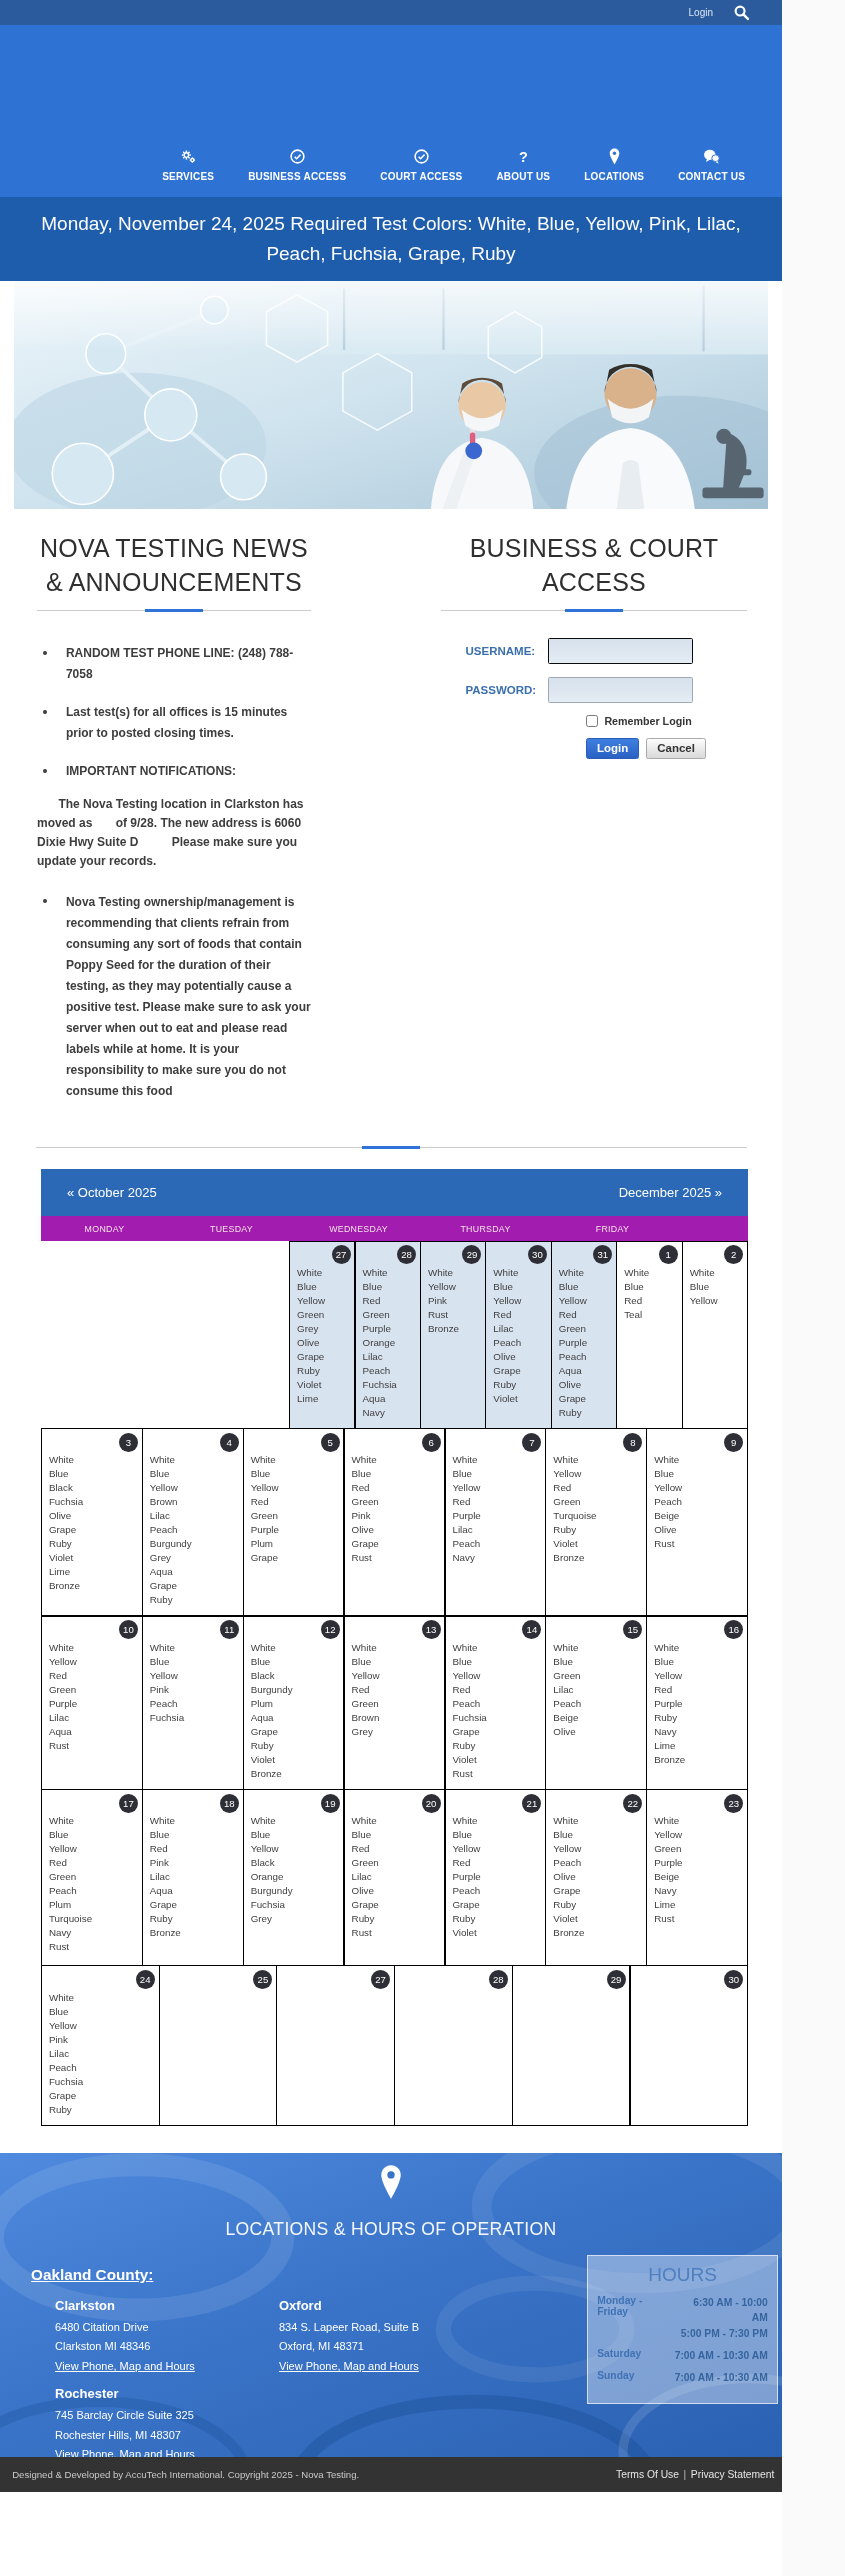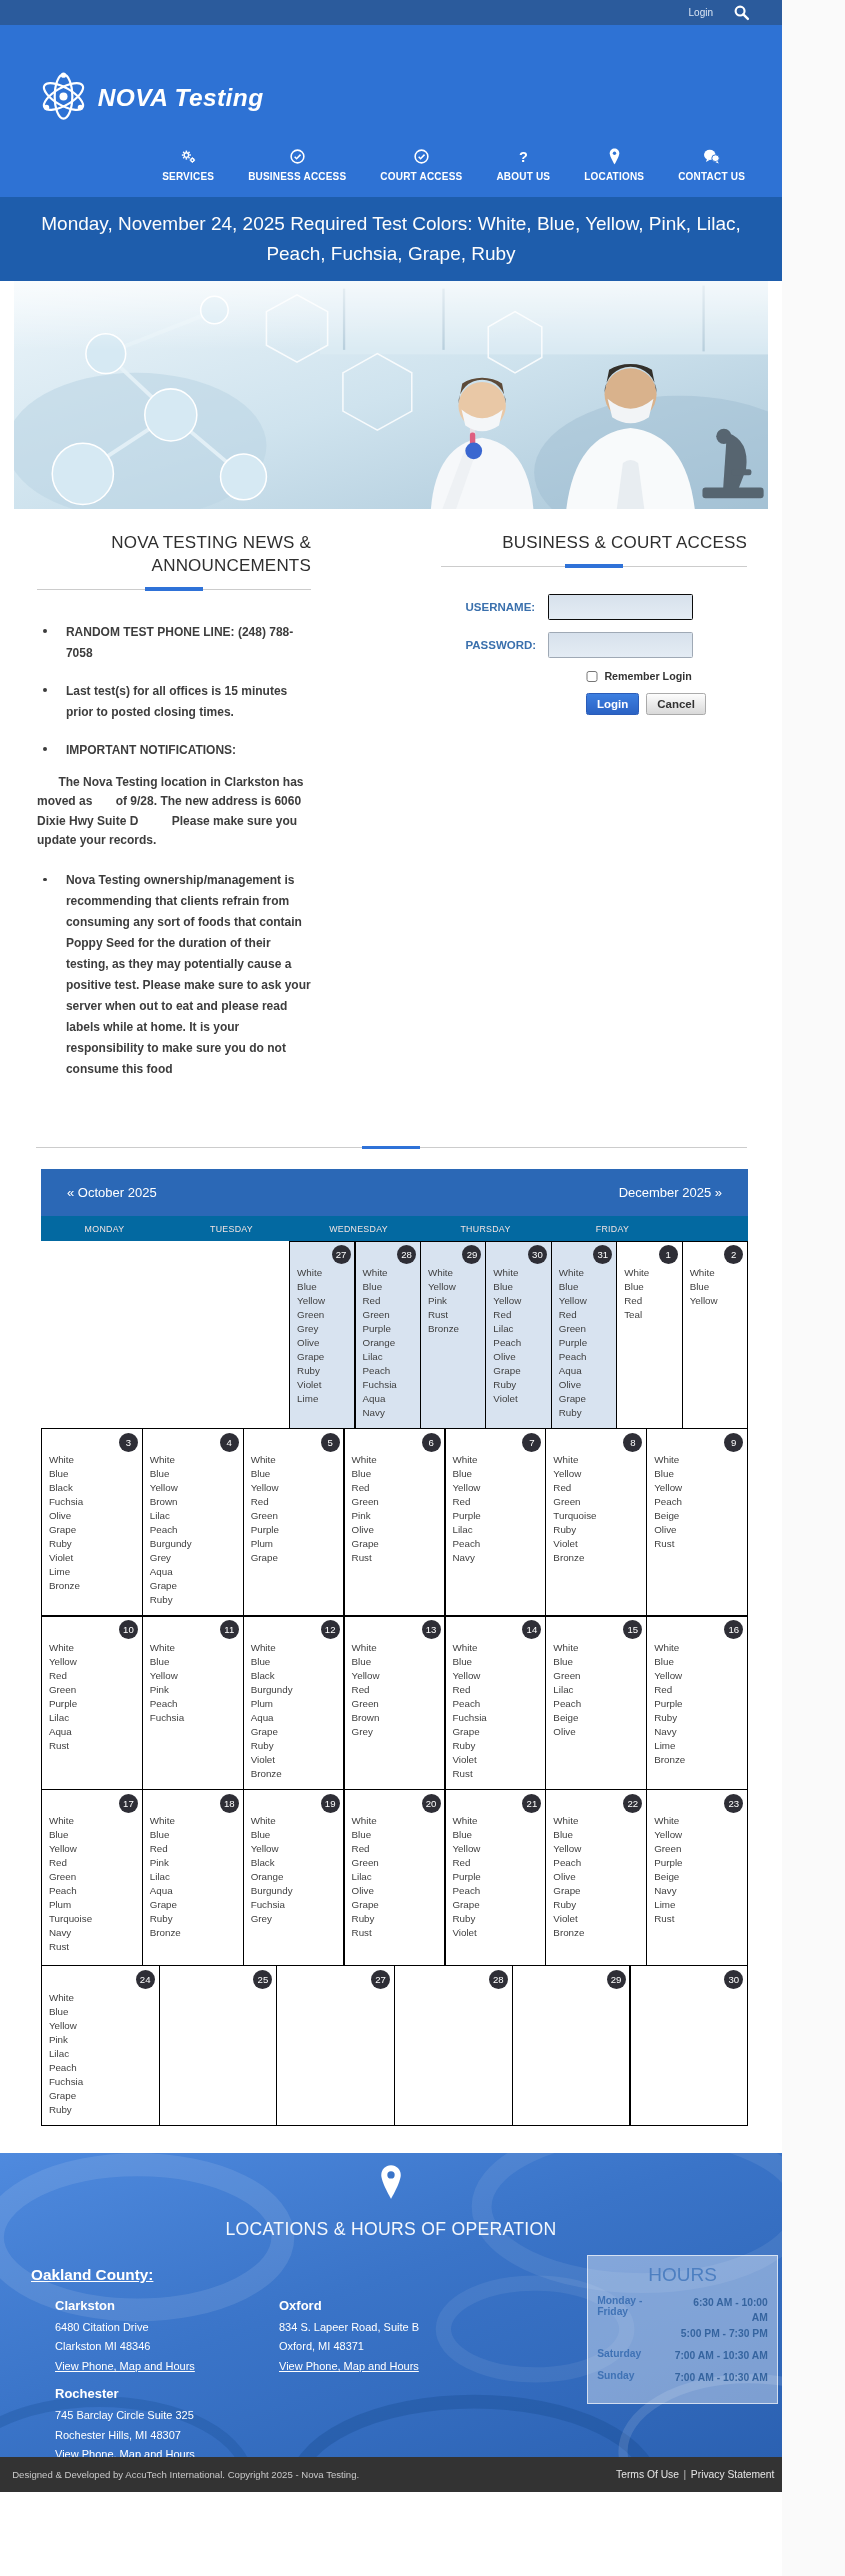--- a/index.html
+++ b/index.html
@@ -25,21 +25,21 @@
   
   .banner { height:84px; background:#1e5dac; color:#fdfdfd; display:flex; align-items:center; justify-content:center; text-align:center; }
   .banner-text { font-size:19px; line-height:1.6; max-width:711px; }
 
   
   .hero { height:228px; margin:0 13.8px; overflow:hidden; }
   .hero svg { display:block; }
 
   
   .band { height:609px; position:relative; background:#fff; }
-  .section-title { font-size:17px; color:#2f2f2f; text-align:right; line-height:1.35; letter-spacing:0.2px; font-weight:400; }
+  .section-title { font-size:25px; color:#2f2f2f; text-align:center; line-height:1.35; letter-spacing:0.2px; font-weight:400; }
   .divider { position:relative; height:3.8px; margin-top:9.2px; }
   .divider .line { position:absolute; left:0; right:0; top:1.5px; height:0.8px; background:#cccccc; }
   .divider .accent { position:absolute; left:50%; transform:translateX(-50%); top:0; width:58px; height:3.8px; background:#2f72d8; }
 
   .news-col { position:absolute; left:37px; top:23px; width:274px; }
   .news-list { margin-top:31px; }
   .news-item { display:flex; gap:19px; margin-bottom:17px; color:#3d3d3d; font-weight:bold; font-size:12px; line-height:1.75; }
   .news-item .dot { width:3.8px; height:3.8px; border-radius:50%; background:#3d3d3d; flex:0 0 auto; margin-top:7.6px; margin-left:6.1px; }
   .news-paragraph { color:#3d3d3d; font-weight:bold; font-size:12px; line-height:1.6; text-indent:21.4px; margin:-4.6px 0 20px 0; }
 
@@ -61,21 +61,21 @@
   
   .cal-section { height:1035px; background:#fff; padding-top:18.4px; }
   .cal-divider { width:711px; margin:9.2px auto 20px auto; position:relative; height:3.8px; }
   .cal-divider .line { position:absolute; left:0; right:0; top:1.5px; height:0.8px; background:#cccccc; }
   .cal-divider .accent { position:absolute; left:50%; transform:translateX(-50%); top:0; width:58px; height:3.8px; background:#2f72d8; }
   .calendar { width:707px; margin-left:41px; }
   .cal-header { height:47px; background:#2b68b6; color:#fff; display:flex; align-items:center; position:relative; }
   .cal-prev { position:absolute; left:26px; font-size:13px; cursor:pointer; }
   .cal-next { position:absolute; right:26px; font-size:13px; cursor:pointer; }
   .cal-month { width:100%; text-align:center; font-size:23px; font-weight:400; }
-  .cal-weekdays { height:25px; background:#0369a1; display:flex; }
+  .cal-weekdays { height:25px; background:#a21caf; display:flex; }
   .cal-wd { width:127px; color:#f3e4e2; font-size:8.8px; letter-spacing:0.3px; display:flex; align-items:center; justify-content:center; }
   .cal-row { display:flex; }
   .cal-spacer { width:249px; flex:0 0 auto; }
   .cal-cell { flex:1 1 0; border:0.8px solid #000; margin-left:-0.8px; margin-top:-0.8px; background:#fff; position:relative; padding:0 0 8px 0; }
   .cal-cell.muted { background:#d8e3f0; }
   .cal-row .cal-cell:first-of-type { margin-left:0; }
   .day-badge { width:19px; height:19px; border-radius:50%; background:#2e2e36; color:#fff; font-size:9.6px; display:flex; align-items:center; justify-content:center; margin:3.8px 3.8px 1.5px auto; }
   .color-list { padding-left:6.9px; font-size:9.8px; line-height:14px; color:#3f3f3f; }
 
   
@@ -111,36 +111,20 @@
     <span class="login-link">Login</span>
     <span>
       <svg width="17" height="17" viewBox="0 0 24 24">
           <circle cx="10" cy="10" r="6.3" fill="none" stroke="#fff" stroke-width="3"></circle>
           <line x1="14.6" y1="14.6" x2="21" y2="21" stroke="#fff" stroke-width="3.4" stroke-linecap="round"></line>
         </svg>
     </span>
   </div>
 
   <div class="header">
-    <div class="brand">
-      <span>
-        <svg width="47" height="55" viewBox="0 0 64 72">
-          <g stroke="#ffffff" stroke-width="3" fill="none">
-            <ellipse cx="32" cy="36" rx="12" ry="30"></ellipse>
-            <ellipse cx="32" cy="36" rx="12" ry="30" transform="rotate(60 32 36)"></ellipse>
-            <ellipse cx="32" cy="36" rx="12" ry="30" transform="rotate(-60 32 36)"></ellipse>
-          </g>
-          <circle cx="32" cy="36" r="5.5" fill="#ffffff"></circle>
-          <circle cx="32" cy="7" r="3.6" fill="#ffffff"></circle>
-          <circle cx="9" cy="51" r="3.6" fill="#ffffff"></circle>
-          <circle cx="55" cy="51" r="3.6" fill="#ffffff"></circle>
-        </svg>
-      </span>
-      <span class="brand-text">NOVA Testing</span>
-    </div>
     <div class="nav" id="nav">
         <div class="nav-item">
           <span class="nv-icon">
             <svg width="17" height="17" viewBox="0 0 24 24">
               <g stroke="#fff" stroke-width="2" fill="none">
                 <circle cx="9" cy="10" r="3.2"></circle>
                 <g stroke-width="2.2">
                   <line x1="9" y1="3.6" x2="9" y2="5.8"></line>
                   <line x1="9" y1="14.2" x2="9" y2="16.4"></line>
                   <line x1="2.6" y1="10" x2="4.8" y2="10"></line>

